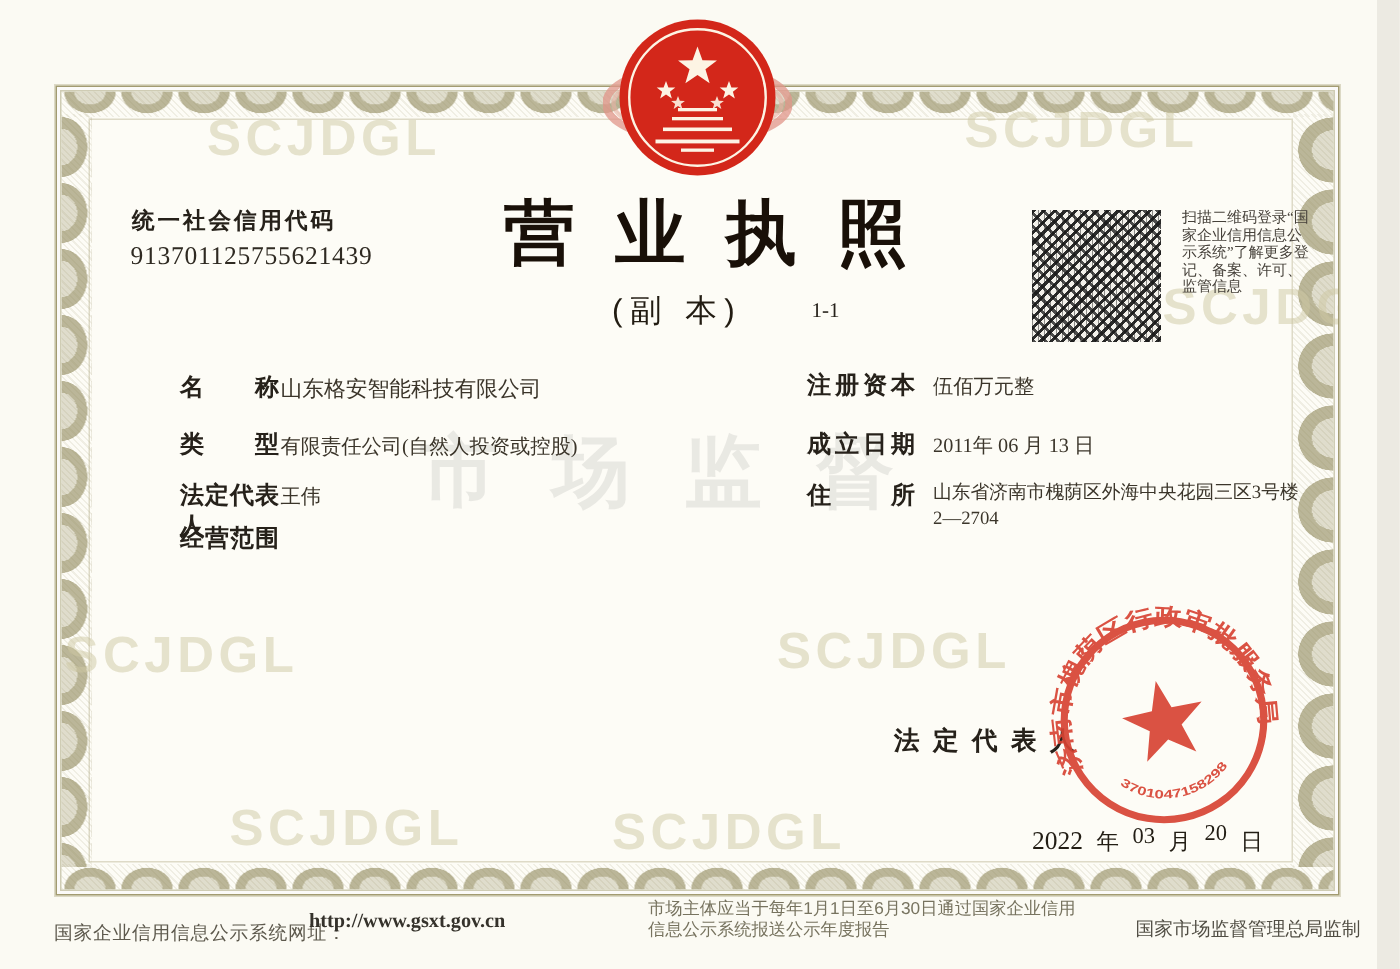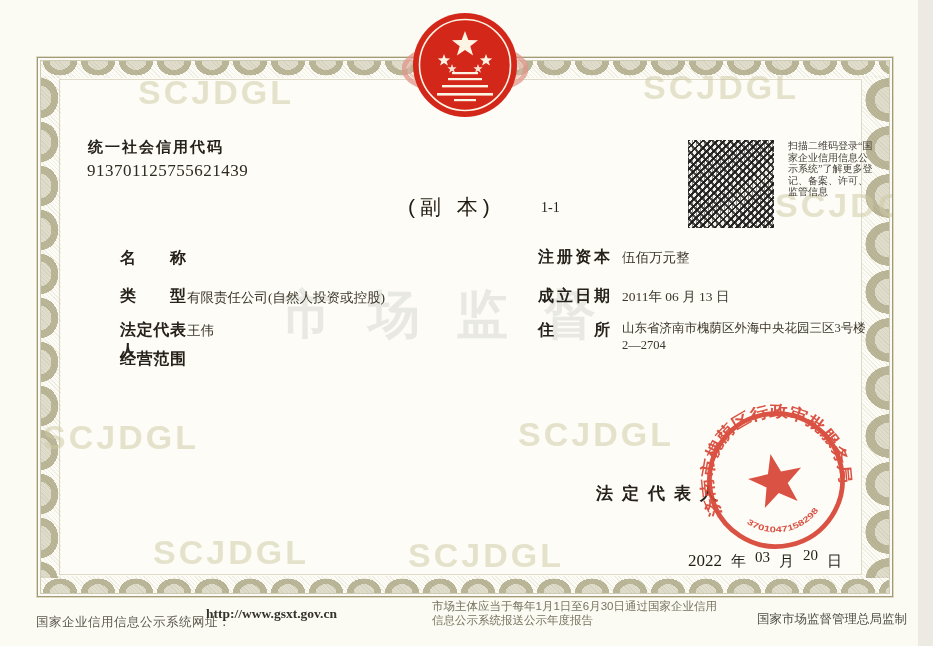--- a/index.html
+++ b/index.html
@@ -106,27 +106,29 @@
       <rect x="50" y="66" width="26" height="2.2" fill="#fdf4e4"></rect>
       <rect x="46" y="72" width="34" height="2.2" fill="#fdf4e4"></rect>
       <rect x="40" y="79" width="46" height="2.4" fill="#fdf4e4"></rect>
       <rect x="35" y="87" width="56" height="2.6" fill="#fdf4e4"></rect>
       <rect x="52" y="93" width="22" height="2.2" fill="#fdf4e4"></rect>
     </svg>
   </div>
 
   <div class="credit-label">统一社会信用代码</div>
   <div class="credit-value">913701125755621439</div>
+  <div class="title">营业执照</div>
   <div class="subtitle">(副 本)</div>
   <div class="copynum">1-1</div>
 
   <div class="qr"></div>
   <div class="qr-caption">扫描二维码登录“国家企业信用信息公示系统”了解更多登记、备案、许可、监管信息</div>
 
   <div class="flabel" style="left:120px;top:248px">名称</div>
+  <div class="fvalue" style="left:187px;top:250px;font-size:14.5px">山东格安智能科技有限公司</div>
 
   <div class="flabel" style="left:120px;top:286px">类型</div>
   <div class="fvalue" style="left:187px;top:289px">有限责任公司(自然人投资或控股)</div>
 
   <div class="flabel" style="left:120px;top:320px">法定代表人</div>
   <div class="fvalue" style="left:187px;top:322px">王伟</div>
 
   <div class="flabel" style="left:120px;top:349px">经营范围</div>
 
   <div class="flabel rlabel" style="left:538px;top:247px">注册资本</div>

